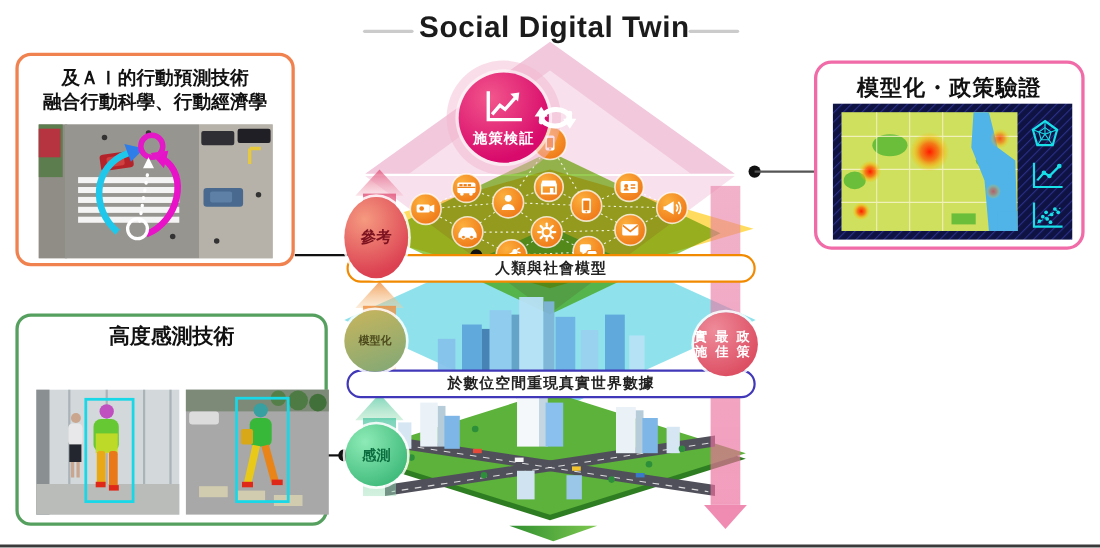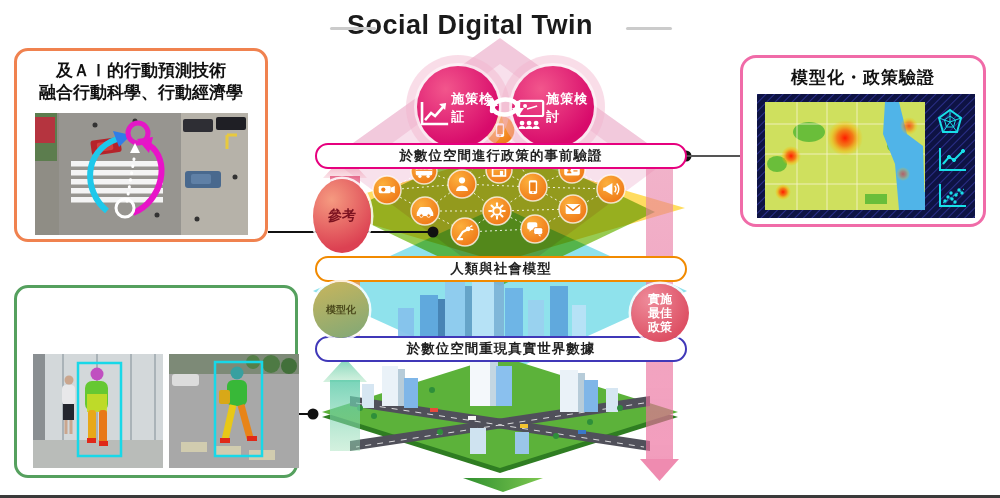--- a/index.html
+++ b/index.html
@@ -1,59 +1,59 @@
 <!DOCTYPE html>
 <html><head>
 <meta charset="utf-8">
 <style>
   html,body{margin:0;padding:0;background:#fff;}
   #stage{position:relative;width:1000px;height:498px;background:#fff;overflow:hidden;
          font-family:"Liberation Sans","DejaVu Sans",sans-serif;}
   .abs{position:absolute;}
   
-  #main-title{left:0;top:10px;width:940px;text-align:center;font-size:27px;font-weight:800;color:#1b1b1b;letter-spacing:.5px;}
+  #main-title{left:0;top:10px;width:940px;text-align:center;font-size:27px;font-weight:800;color:#1b1b1b;letter-spacing:.5px;padding-left:34px;}
   .title-line{top:27px;height:3px;background:#cbcbcb;border-radius:2px;width:46px;}
   
   .banner{left:315px;width:372px;height:26px;background:#fff;border-radius:15px;
           display:flex;align-items:center;justify-content:center;
           font-size:13.5px;font-weight:700;color:#222;letter-spacing:1px;z-index:6;box-sizing:border-box;}
   #banner1{top:143px;border:2.5px solid #e6007e;}
-  #banner2{top:256px;border:2.5px solid #f18a00;}
+  #banner2{top:231px;border:2.5px solid #f18a00;}
   #banner3{top:336px;border:2.5px solid #4038b8;}
   #banner4{top:451px;border:2.5px solid #1e8a44;}
   
   .badge{border-radius:50%;display:flex;align-items:center;justify-content:center;
          font-weight:800;z-index:7;box-shadow:0 0 0 2.5px rgba(255,255,255,.85);}
   #badge-ref{left:313px;top:179px;width:58px;height:74px;font-size:14px;color:#7c1220;
              background:radial-gradient(circle at 32% 28%, #f59a80, #dc4152 75%);}
   #badge-model{left:313px;top:282px;width:56px;height:56px;font-size:10px;color:#4c4a1c;
              background:linear-gradient(160deg,#c9b55c,#7fa877);}
   #badge-sense{left:314px;top:386px;width:56px;height:56px;font-size:13px;color:#0b6d3f;
              background:radial-gradient(circle at 32% 28%, #8deab6, #43bd7d 75%);}
-  #badge-impl{left:631px;top:284px;width:58px;height:58px;flex-direction:column;
+  #badge-impl{left:631px;top:284px;width:58px;height:58px;flex-direction:row;
              font-size:12px;line-height:14px;color:#fff;
              background:radial-gradient(circle at 32% 28%, #ee8b9a, #dd4f63 75%);}
   
   .cycle-circle{width:82px;height:82px;border-radius:50%;z-index:6;
      background:radial-gradient(circle at 35% 28%, #f2568c, #d80a6b 72%);
      box-shadow:0 0 0 3px rgba(255,255,255,.55), 0 0 0 11px rgba(242,180,205,.45);
-     display:flex;align-items:center;justify-content:flex-start;}
+     display:flex;flex-direction:column;align-items:center;justify-content:flex-start;text-align:center;}
   #cycle-left{left:417px;top:66px;}
   #cycle-right{left:512px;top:66px;}
   .cycle-label{color:#fff;font-size:13px;font-weight:800;letter-spacing:1px;margin-top:2px;}
   #loop-arrows{left:483px;top:87px;z-index:8;}
   
   .callout{background:#fff;border-radius:14px;box-sizing:border-box;z-index:5;}
   #box-behavior{left:14px;top:48px;width:254px;height:194px;border:3px solid #f0824f;}
   #box-sensing{left:14px;top:285px;width:284px;height:193px;border:3px solid #55a05e;}
   #box-modeling{left:740px;top:55px;width:246px;height:172px;border:3px solid #f06ba8;border-radius:16px;}
   .callout .cap{text-align:center;font-weight:700;color:#111;}
   #box-behavior .cap{margin-top:9px;font-size:17px;line-height:1.32;}
   #box-sensing .cap{margin-top:7px;font-size:19px;line-height:1.3;}
-  #box-modeling .cap{margin-top:8px;font-size:17px;letter-spacing:1px;}
+  #box-modeling .cap{margin-top:8px;font-size:20px;letter-spacing:1px;}
   #bottom-rule{left:0;top:495px;width:1000px;height:3px;background:#3a3a3a;}
   svg{display:block;}
 </style>
 </head>
 <body>
 
 <div id="stage">
 
   <svg class="abs" width="1000" height="498" viewBox="0 0 1000 498" style="left:0;top:0;">
     <defs>
@@ -320,47 +320,33 @@
   <div class="abs title-line" style="left:626px;"></div>
 
   <div class="abs cycle-circle" id="cycle-left">
     <svg width="40" height="36" viewBox="0 0 34 30" style="margin-top:13px">
       <path d="M5,3 V25 H31" stroke="#fff" stroke-width="2.6" fill="none"></path>
       <path d="M8,21 L14,14 L18,17 L26,8" stroke="#fff" stroke-width="2.6" fill="none"></path>
       <polygon points="22,5 29,4 28,11" fill="#fff"></polygon>
     </svg>
     <div class="cycle-label">施策検証</div>
   </div>
-  <div class="abs cycle-circle" id="cycle-right">
-    <svg width="40" height="36" viewBox="0 0 34 32" style="margin-top:13px">
-      <rect x="7" y="3" width="24" height="15" rx="1.5" stroke="#fff" stroke-width="2.2" fill="none"></rect>
-      <circle cx="13" cy="8" r="2" fill="#fff"></circle>
-        <path d="M15,11 L25,8" stroke="#fff" stroke-width="1.6"></path>
-      <g fill="#fff">
-          <circle cx="10" cy="25" r="2.4"></circle>
-          <circle cx="17" cy="25" r="2.4"></circle>
-          <circle cx="24" cy="25" r="2.4"></circle>
-      <path d="M6.5,31 a3.5,3 0 0 1 7,0 z M13.5,31 a3.5,3 0 0 1 7,0 z M20.5,31 a3.5,3 0 0 1 7,0 z"></path>
-        </g>
-    </svg>
-    <div class="cycle-label">施策検討</div>
-  </div>
   <svg class="abs" id="loop-arrows" width="44" height="38" viewBox="0 0 44 38">
     <path d="M9,24 C9,9 35,9 35,22" stroke="#fff" stroke-width="4.5" fill="none" stroke-linecap="round"></path>
     <polygon points="29,21 41,21 35,30" fill="#fff"></polygon>
     <path d="M35,16 C35,31 9,31 9,18" stroke="#fff" stroke-width="4.5" fill="none" stroke-linecap="round"></path>
     <polygon points="15,19 3,19 9,10" fill="#fff"></polygon>
   </svg>
 
-  <div class="abs banner" id="banner1">於數位空間進行政策的事前驗證</div>
   <div class="abs banner" id="banner2">人類與社會模型</div>
   <div class="abs banner" id="banner3">於數位空間重現真實世界數據</div>
 
   <div class="abs badge" id="badge-ref">參考</div>
   <div class="abs badge" id="badge-model">模型化</div>
+  <div class="abs badge" id="badge-sense">感測</div>
   <div class="abs badge" id="badge-impl">
     <span>實施</span>
     <span>最佳</span>
     <span>政策</span>
   </div>
 
   <div class="abs callout" id="box-behavior">
     <div class="cap">
       <div>及ＡＩ的行動預測技術</div>
       <div>融合行動科學、行動經濟學</div>
@@ -401,20 +387,21 @@
       <polygon points="118,24 102,26 114,40" fill="#e813c8"></polygon>
       <circle cx="103" cy="20" r="10" fill="none" stroke="#e318c6" stroke-width="5"></circle>
       <line x1="92" y1="88" x2="100" y2="40" stroke="#fff" stroke-width="3" stroke-dasharray="0.5,6.5" stroke-linecap="round"></line>
       <polygon points="95,40 105,40 100,30" fill="#fff"></polygon>
       <circle cx="90" cy="95" r="9" fill="none" stroke="#fff" stroke-width="3"></circle>
     </svg>
   </div>
 
   <div class="abs callout" id="box-sensing">
     <div class="cap">
+      <div>高度感測技術</div>
     </div>
     <svg class="abs" style="left:14px;top:66px;" width="268" height="114" viewBox="0 0 268 114">
 
       <g>
         <rect x="2" y="0" width="130" height="114" fill="#d3d8da"></rect>
         <rect x="2" y="0" width="12" height="114" fill="#8a8f92"></rect>
         <g stroke="#aab3b8" stroke-width="2">
             <line x1="32" y1="0" x2="32" y2="88"></line>
             <line x1="66" y1="0" x2="66" y2="88"></line>
             <line x1="100" y1="0" x2="100" y2="88"></line>

